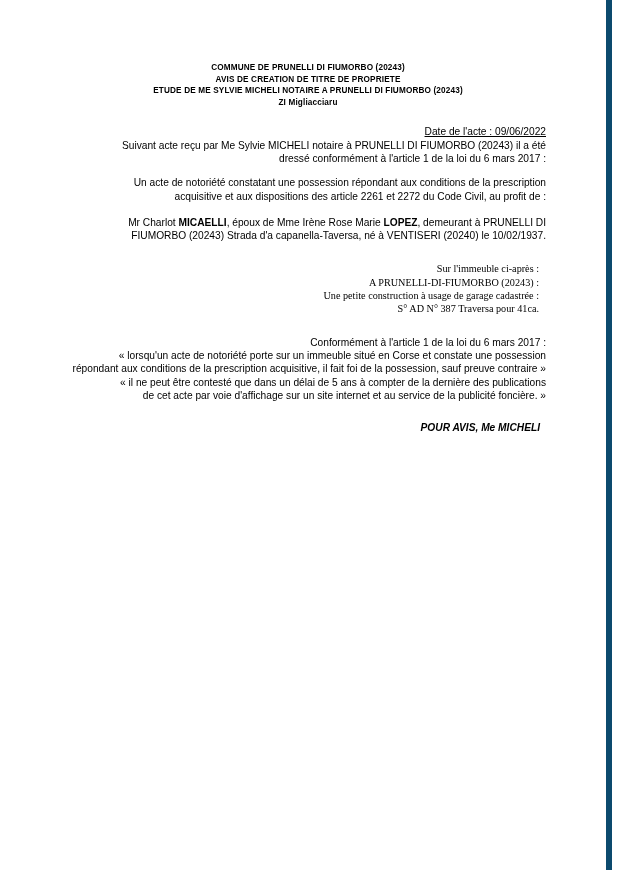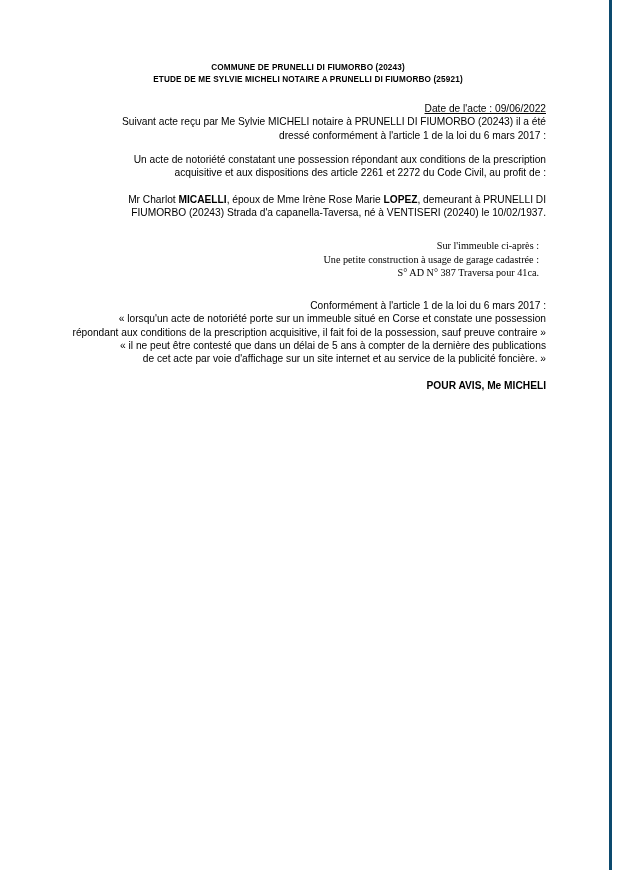--- a/index.html
+++ b/index.html
@@ -15,21 +15,21 @@
     position: relative;
     overflow: hidden;
   }
   .page {
     position: absolute;
     left: 0;
     top: 0;
     width: 612px;
     height: 870px;
     background: #ffffff;
-    border-right: 3px solid #0c4a6e;
+    border-right: 6px solid #0c4a6e;
     box-sizing: border-box;
   }
   .content {
     position: absolute;
     left: 70px;
     top: 62px;
     width: 476px;
   }
 
   
@@ -56,55 +56,59 @@
   .gap-sm { height: 11px; }
   .gap-md { height: 13px; }
   .u { text-decoration: underline; }
   .b { font-weight: bold; }
   .block-list { margin: 7px; font-family: Liberation Serif, serif; }
   .quote {
     margin: 0;
     text-indent: 36px;
   }
   .signoff {
-    margin: 0;
+    margin: 6px;
     font-weight: bold;
     text-indent: 36px;
     line-height: 14.5px;
+    font-style: italic;
   }
 </style>
 </head>
 <body>
 
 <div class="page">
   <div class="content">
 
     <div class="letterhead">
       <div class="lh-line">COMMUNE DE PRUNELLI DI FIUMORBO (20243)</div>
-      <div class="lh-line">ETUDE DE ME SYLVIE MICHELI NOTAIRE A PRUNELLI DI FIUMORBO (25921)</div>
+      <div class="lh-line">AVIS DE CREATION DE TITRE DE PROPRIETE</div>
+      <div class="lh-line">ETUDE DE ME SYLVIE MICHELI NOTAIRE A PRUNELLI DI FIUMORBO (20243)</div>
+      <div class="lh-line">ZI Migliacciaru</div>
     </div>
 
     <div class="body-text">
 
       <p class="para"><span class="u">Date de l'acte : 09/06/2022</span></p>
 
       <p class="para">Suivant acte reçu par Me Sylvie MICHELI notaire à PRUNELLI DI FIUMORBO (20243) il a été dressé conformément à l'article 1 de la loi du 6 mars 2017 :</p>
 
       <div class="gap-sm"></div>
 
       <p class="para">Un acte de notoriété constatant une possession répondant aux conditions de la prescription acquisitive et aux dispositions des article 2261 et 2272 du Code Civil, au profit de :</p>
 
       <div class="gap-md"></div>
 
       <p class="para"><span>Mr Charlot </span><span class="b">MICAELLI</span><span>, époux de Mme Irène Rose Marie </span><span class="b">LOPEZ</span><span>, demeurant à PRUNELLI DI FIUMORBO (20243) Strada d'a capanella-Taversa, né à VENTISERI (20240) le 10/02/1937.</span></p>
 
       <div class="gap-md"></div>
 
       <div class="block-list">
         <p class="para">Sur l'immeuble ci-après :</p>
+        <p class="para">A PRUNELLI-DI-FIUMORBO (20243) :</p>
         <p class="para">Une petite construction à usage de garage cadastrée :</p>
         <p class="para">S° AD N° 387 Traversa pour 41ca.</p>
       </div>
 
       <div class="gap-md"></div>
 
       <p class="para">Conformément à l'article 1 de la loi du 6 mars 2017 :</p>
 
       <p class="quote">« lorsqu'un acte de notoriété porte sur un immeuble situé en Corse et constate une possession répondant aux conditions de la prescription acquisitive, il fait foi de la possession, sauf preuve contraire »</p>
 

